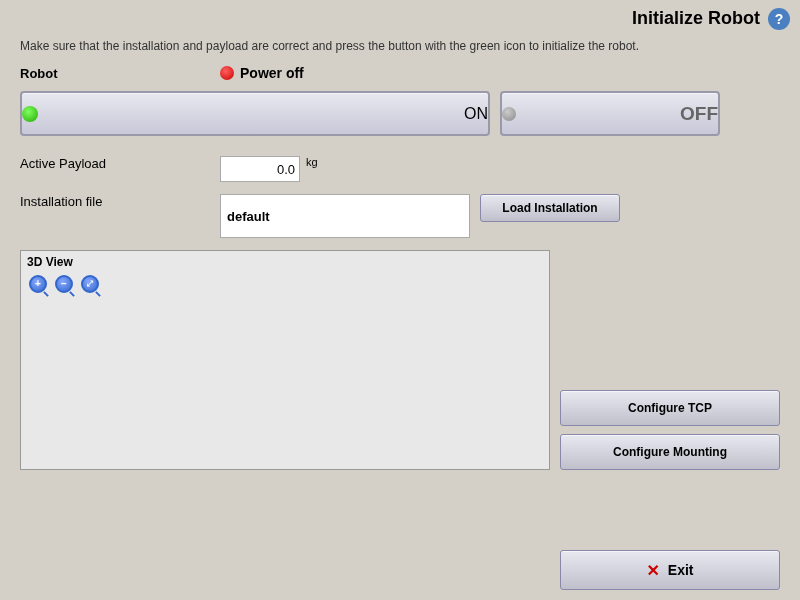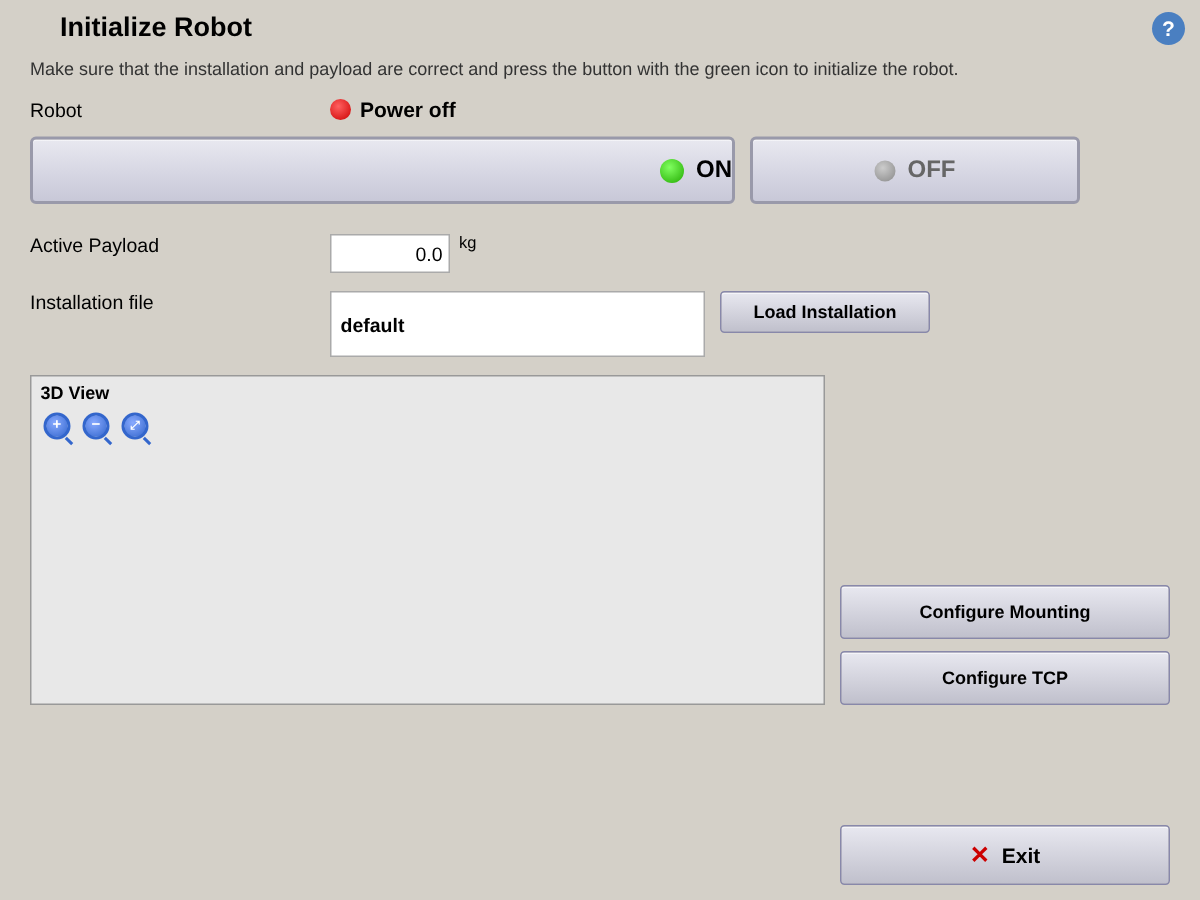--- a/index.html
+++ b/index.html
@@ -17,21 +17,21 @@
     .window {
       width: 800px;
       height: 600px;
       background: #d4d0c8;
       position: relative;
     }
 
     .title-bar {
       display: flex;
       align-items: center;
-      justify-content: flex-start;
+      justify-content: flex-end;
       padding: 8px 40px 6px 40px;
       position: relative;
     }
 
     .title-bar h1 {
       font-size: 18px;
       font-weight: bold;
       color: #000;
     }
 
@@ -64,20 +64,21 @@
 
     .robot-row {
       display: flex;
       align-items: center;
       margin-bottom: 10px;
     }
 
     .robot-label {
       width: 200px;
       font-size: 13px;
+      font-weight: bold;
     }
 
     .power-status {
       display: flex;
       align-items: center;
       gap: 6px;
       font-weight: bold;
       font-size: 14px;
     }
 
@@ -97,47 +98,47 @@
 
     .btn-on {
       flex: 1;
       max-width: 470px;
       height: 45px;
       background: linear-gradient(to bottom, #e8e8f0, #c8c8d8);
       border: 2px solid #9999aa;
       border-radius: 4px;
       display: flex;
       align-items: center;
-      justify-content: flex-end;
+      justify-content: space-between;
       gap: 8px;
       font-size: 16px;
-      font-weight: bold;
+      font-weight: normal;
       cursor: pointer;
       box-shadow: inset 0 1px 0 rgba(255,255,255,0.5);
     }
 
     .green-circle {
       width: 16px;
       height: 16px;
       border-radius: 50%;
       background: radial-gradient(circle at 40% 35%, #80ff60, #22aa00);
       display: inline-block;
     }
 
     .btn-off {
       width: 220px;
       height: 45px;
       background: linear-gradient(to bottom, #e8e8f0, #c8c8d8);
       border: 2px solid #9999aa;
       border-radius: 4px;
       display: flex;
       align-items: center;
-      justify-content: center;
+      justify-content: space-between;
       gap: 8px;
-      font-size: 16px;
+      font-size: 19px;
       font-weight: bold;
       cursor: pointer;
       box-shadow: inset 0 1px 0 rgba(255,255,255,0.5);
       color: #666;
     }
 
     .gray-circle {
       width: 14px;
       height: 14px;
       border-radius: 50%;
@@ -375,22 +376,22 @@
         </div>
         <div class="zoom-icon">
           <div class="zoom-circle">
             <span class="zoom-fit" style="font-size:8px;">⤢</span>
           </div>
         </div>
       </div>
     </div>
 
     <div class="right-buttons">
+      <button class="btn-side">Configure TCP</button>
       <button class="btn-side">Configure Mounting</button>
-      <button class="btn-side">Configure TCP</button>
     </div>
   </div>
 
   <div class="bottom-bar">
     <button class="btn-exit">
       <span class="exit-x">✕</span>
       <span>Exit</span>
     </button>
   </div>
 </div>

